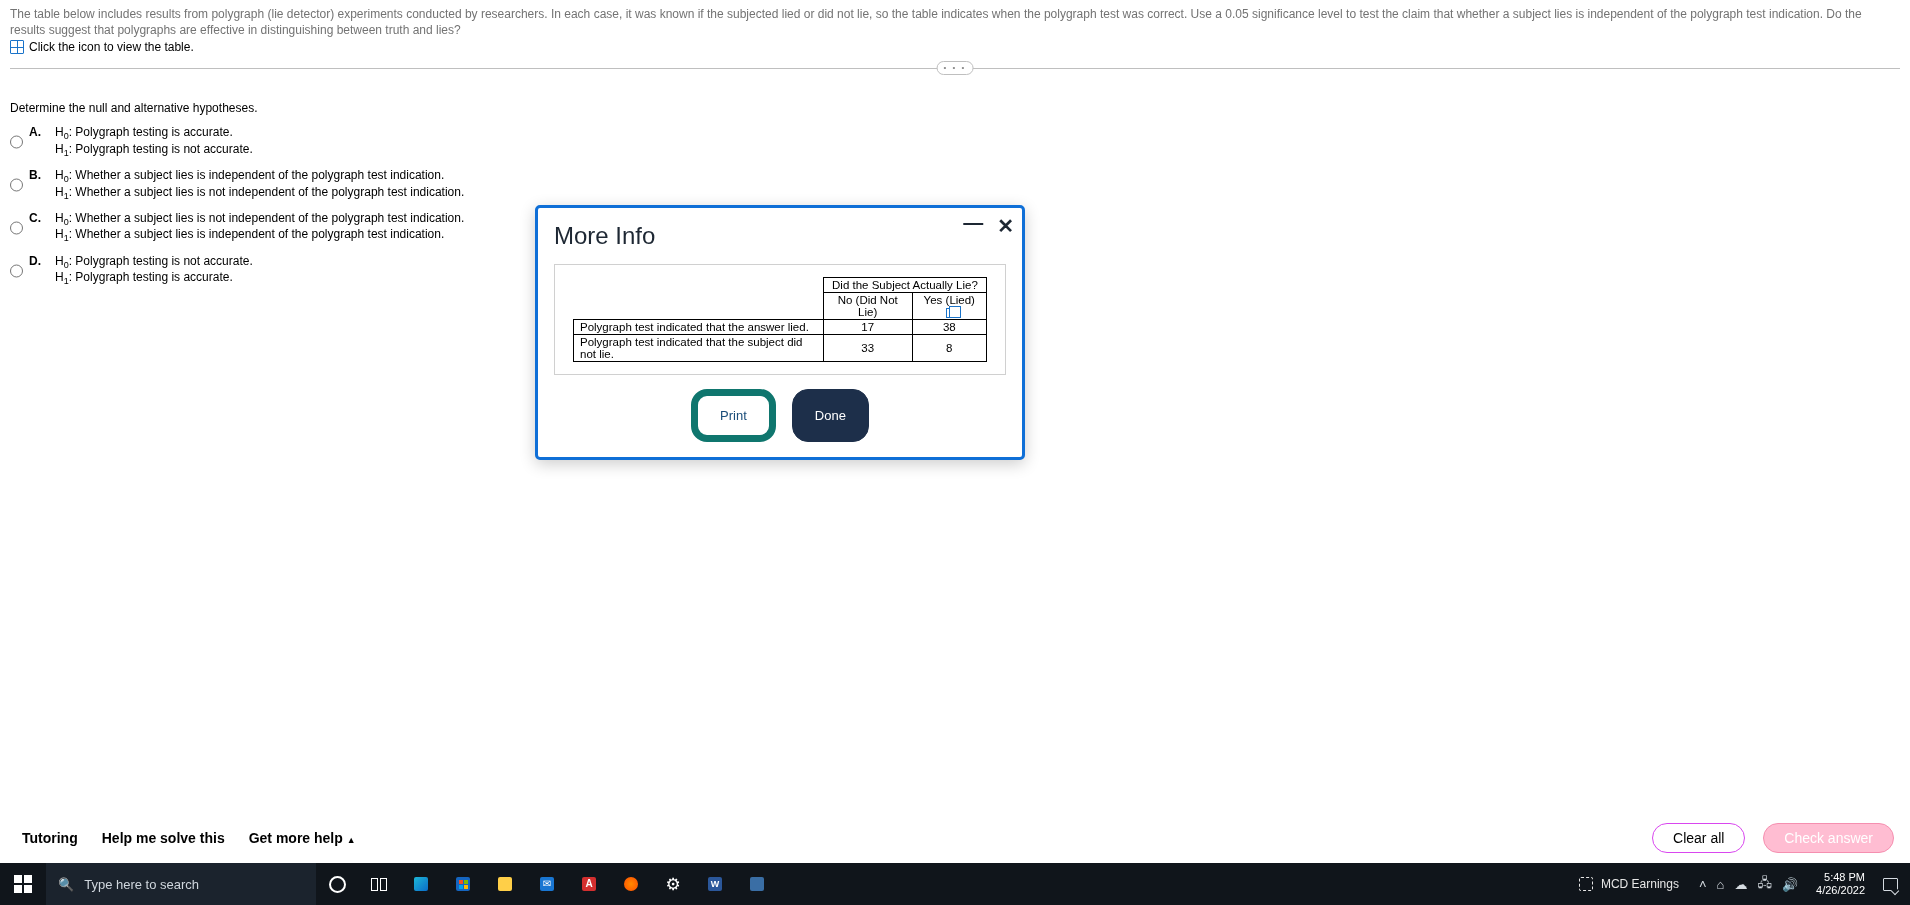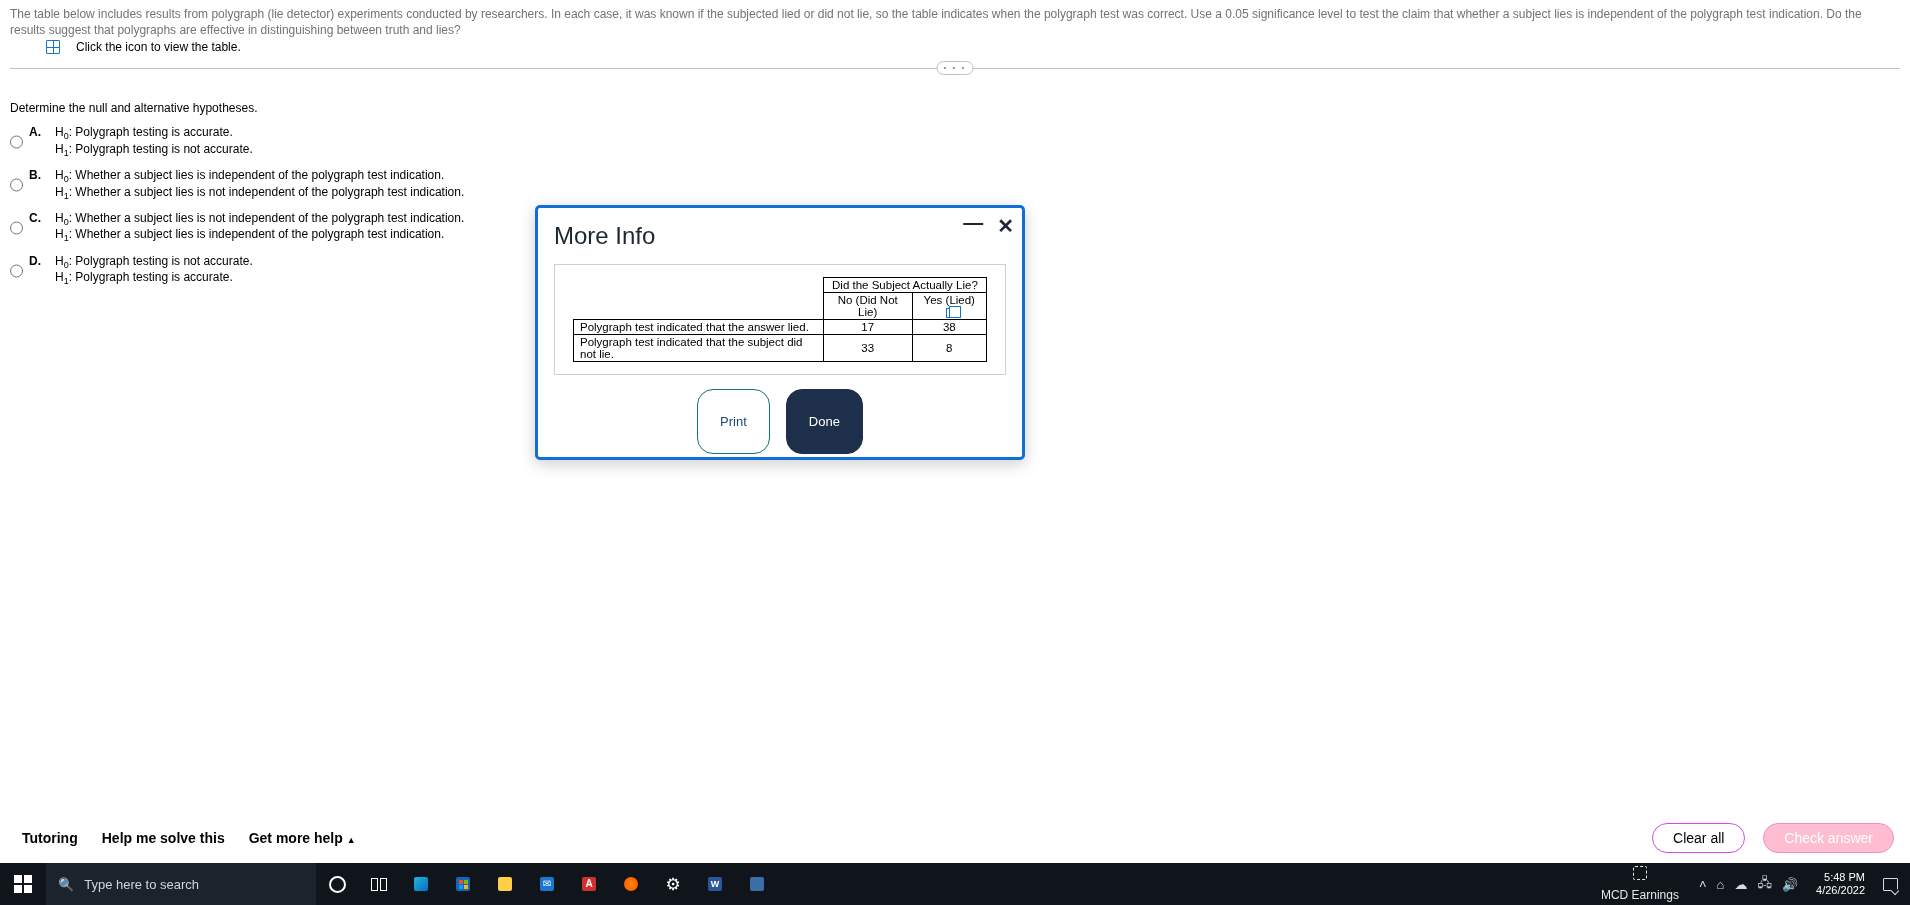--- a/index.html
+++ b/index.html
@@ -19,24 +19,23 @@
   .question-text {
     color: #737373;
     font-size: 12px;
     line-height: 1.35;
     margin-bottom: 2px;
   }
   .table-hint {
     color: #000;
     display: flex;
     align-items: flex-start;
-    gap: 16px;
+    gap: 5px;
     margin-top: 2px;
     font-size: 12px;
-    margin-left: 36px;
   }
   .grid-icon {
     display:inline-block;
     width:14px;height:14px;
     border:1px solid #1a73c9;
     position:relative;
     border-radius:1px;
   }
   .grid-icon::before,.grid-icon::after{
     content:"";position:absolute;background:#1a73c9;
@@ -97,22 +96,22 @@
   .data-table .rowhead{text-align:left;}
   .copy-icon{
     display:inline-block;vertical-align:middle;margin-left:4px;
     width:10px;height:10px;border:1px solid #1a73c9;position:relative;
   }
   .copy-icon::after{content:"";position:absolute;left:2px;top:-3px;width:10px;height:10px;border:1px solid #1a73c9;background:#fff;}
   .modal-buttons{
     display:flex;justify-content:center;gap:16px;margin-top:14px;
   }
   .btn-print{
-    background:#fff;border:1px solid #0f766e;color:#1a4d7a;
-    padding:24px 22px;border-radius:16px;font-size:13px;cursor:pointer;
+    background:#fff;border:7px solid #0f766e;color:#1a4d7a;
+    padding:12px 22px;border-radius:16px;font-size:13px;cursor:pointer;
   }
   .btn-done{
     background:#1d2f4a;border:1px solid #1d2f4a;color:#fff;
     padding:6px 22px;border-radius:16px;font-size:13px;cursor:pointer;
   }
 
   
   .page-footer{
     position:absolute;left:0;right:0;bottom:42px;
     display:flex;justify-content:space-between;align-items:center;
@@ -155,21 +154,20 @@
   .circ{width:17px;height:17px;border:2px solid #fff;border-radius:50%;}
   .taskview{display:flex;gap:2px;}
   .taskview span{width:7px;height:13px;border:1px solid #fff;}
   .sq{width:14px;height:14px;border-radius:2px;}
   .systray{
     margin-left:auto;display:flex;align-items:center;height:100%;gap:10px;padding-right:12px;
   }
   .ticker{
     display:flex;align-items:center;gap:8px;font-size:12px;color:#e6e6e6;
     padding:0 10px;
-    flex-direction:column;
   }
   .ticker-icon{width:14px;height:14px;border:1px dashed #e6e6e6;border-radius:2px;}
   .tray-icons{display:flex;gap:10px;align-items:center;color:#d5dbe1;font-size:13px;}
   .clock{text-align:right;font-size:11px;line-height:1.15;padding:0 8px;}
   .notif{width:15px;height:13px;border:1.5px solid #d5dbe1;border-radius:1px;position:relative;}
   .notif::after{content:"";position:absolute;right:-1px;bottom:-4px;width:5px;height:5px;border-right:1.5px solid #d5dbe1;border-bottom:1.5px solid #d5dbe1;transform:rotate(45deg);background:#10151b;}
 </style>
 </head>
 <body>
 

